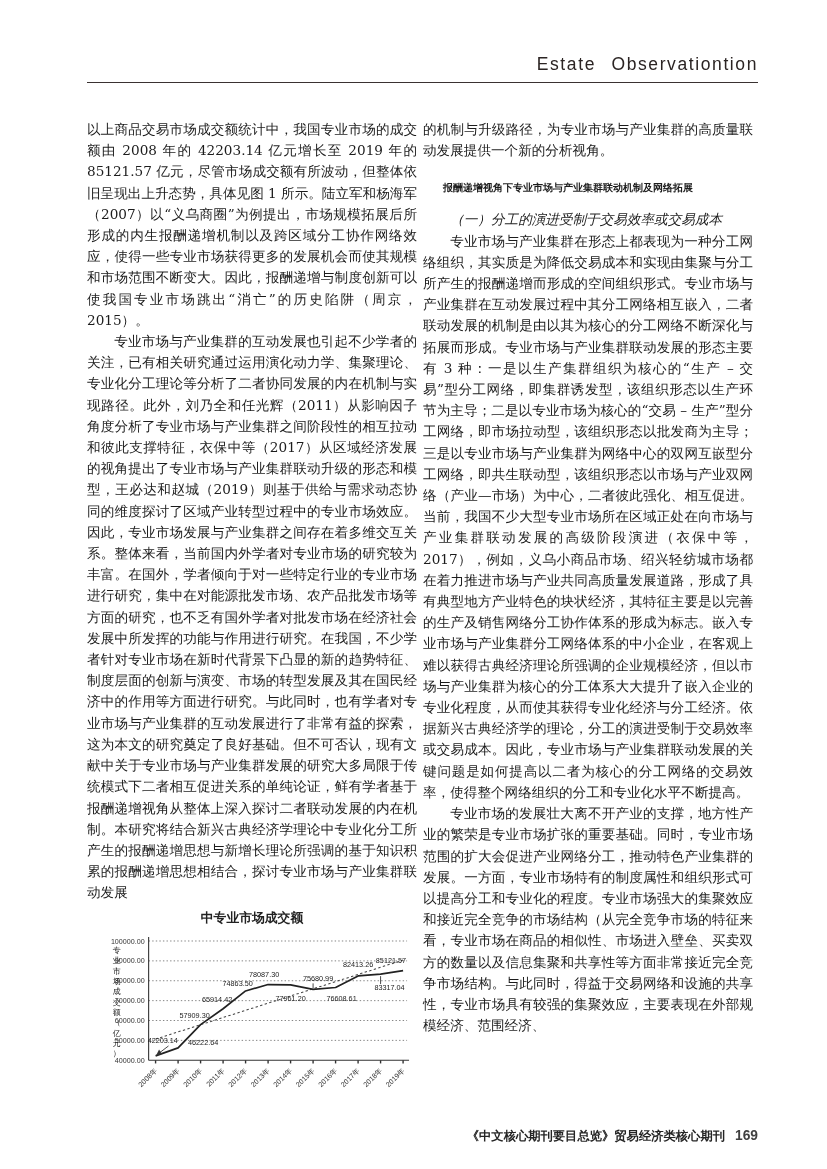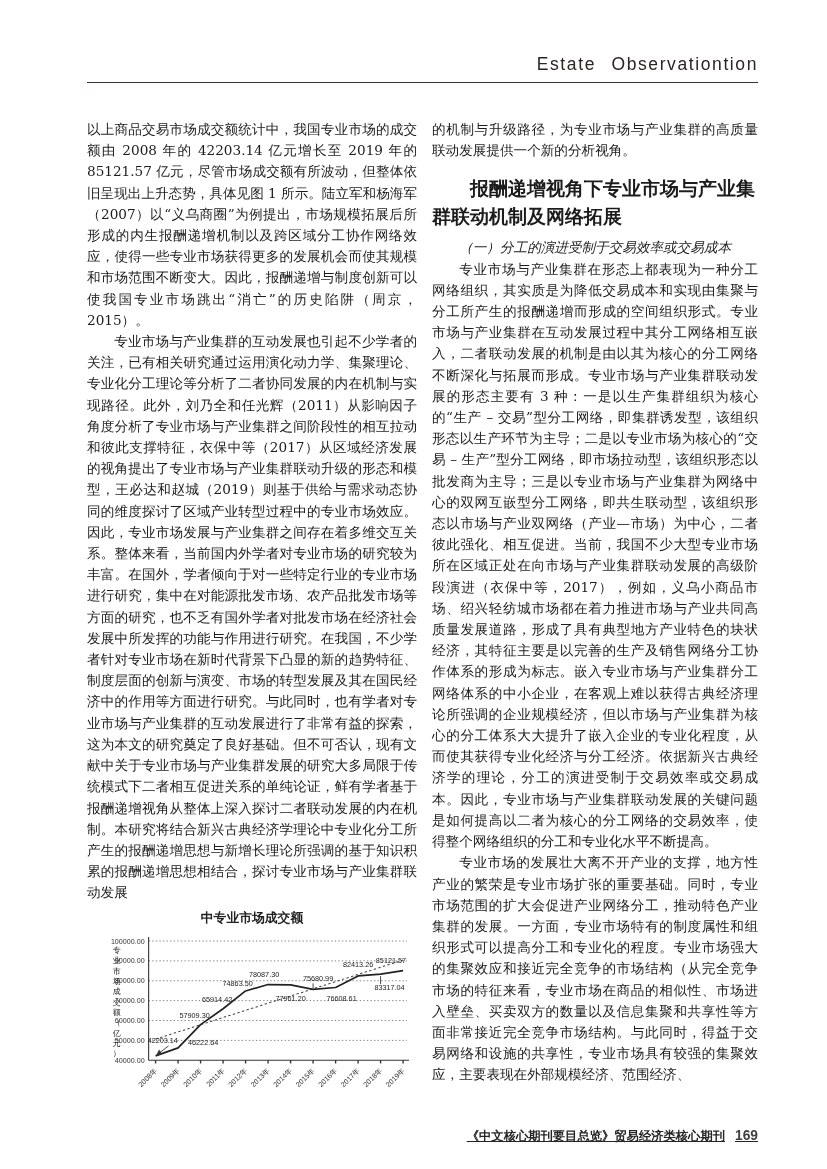--- a/index.html
+++ b/index.html
@@ -2,33 +2,33 @@
 <html><head>
 <meta charset="utf-8">
 <style>
   html,body{margin:0;padding:0;background:#ffffff;}
   .page{position:relative;width:827px;height:1169px;background:#fff;overflow:hidden;
         font-family:"DejaVu Serif",serif;color:#1c1c1c;}
   .content{margin:0 69px 0 87px;}
   .pg-header{padding-top:54px;border-bottom:1.6px solid #3a3231;padding-bottom:7px;text-align:right;}
   .journal-name{font-family:"Liberation Sans",sans-serif;font-size:17.5px;color:#2b2423;
         letter-spacing:1.6px;word-spacing:9px;}
-  .columns{display:flex;gap:15px;margin-top:36px;}
+  .columns{display:flex;gap:6px;margin-top:36px;}
   .col{width:330px;font-size:13.6px;line-height:21.2px;text-align:justify;}
   .col p{margin:0;text-indent:2em;}
   .col p.no-indent{text-indent:0;}
   .subhead{font-style:italic;text-indent:2em;margin:0;}
-  .heading{font-size:19px;line-height:28px;font-weight:bold;text-indent:2em;
+  .heading{font-size:10px;line-height:28px;font-weight:bold;text-indent:2em;
         margin:13px 0 7px 0;text-align:left;}
   .fig{margin-top:5px;}
   .fig-caption{font-family:"Liberation Sans",sans-serif;font-weight:bold;font-size:12.8px;
         line-height:18px;text-align:center;color:#222;}
   .chart-wrap{margin-top:4px;}
   .pg-footer{position:absolute;right:69px;bottom:24px;font-family:"Liberation Sans",sans-serif;
-        font-weight:bold;font-size:12.3px;color:#252525;display:flex;align-items:baseline;text-decoration:underline;}
+        font-weight:bold;font-size:12.3px;color:#252525;display:flex;align-items:baseline;}
   .page-number{font-size:13.8px;margin-left:10px;font-weight:bold;color:#404040;}
 </style>
 </head>
 <body>
 
 <div class="page">
   <div class="content">
 
     <div class="pg-header">
       <span class="journal-name">Estate  Observationtion</span>

